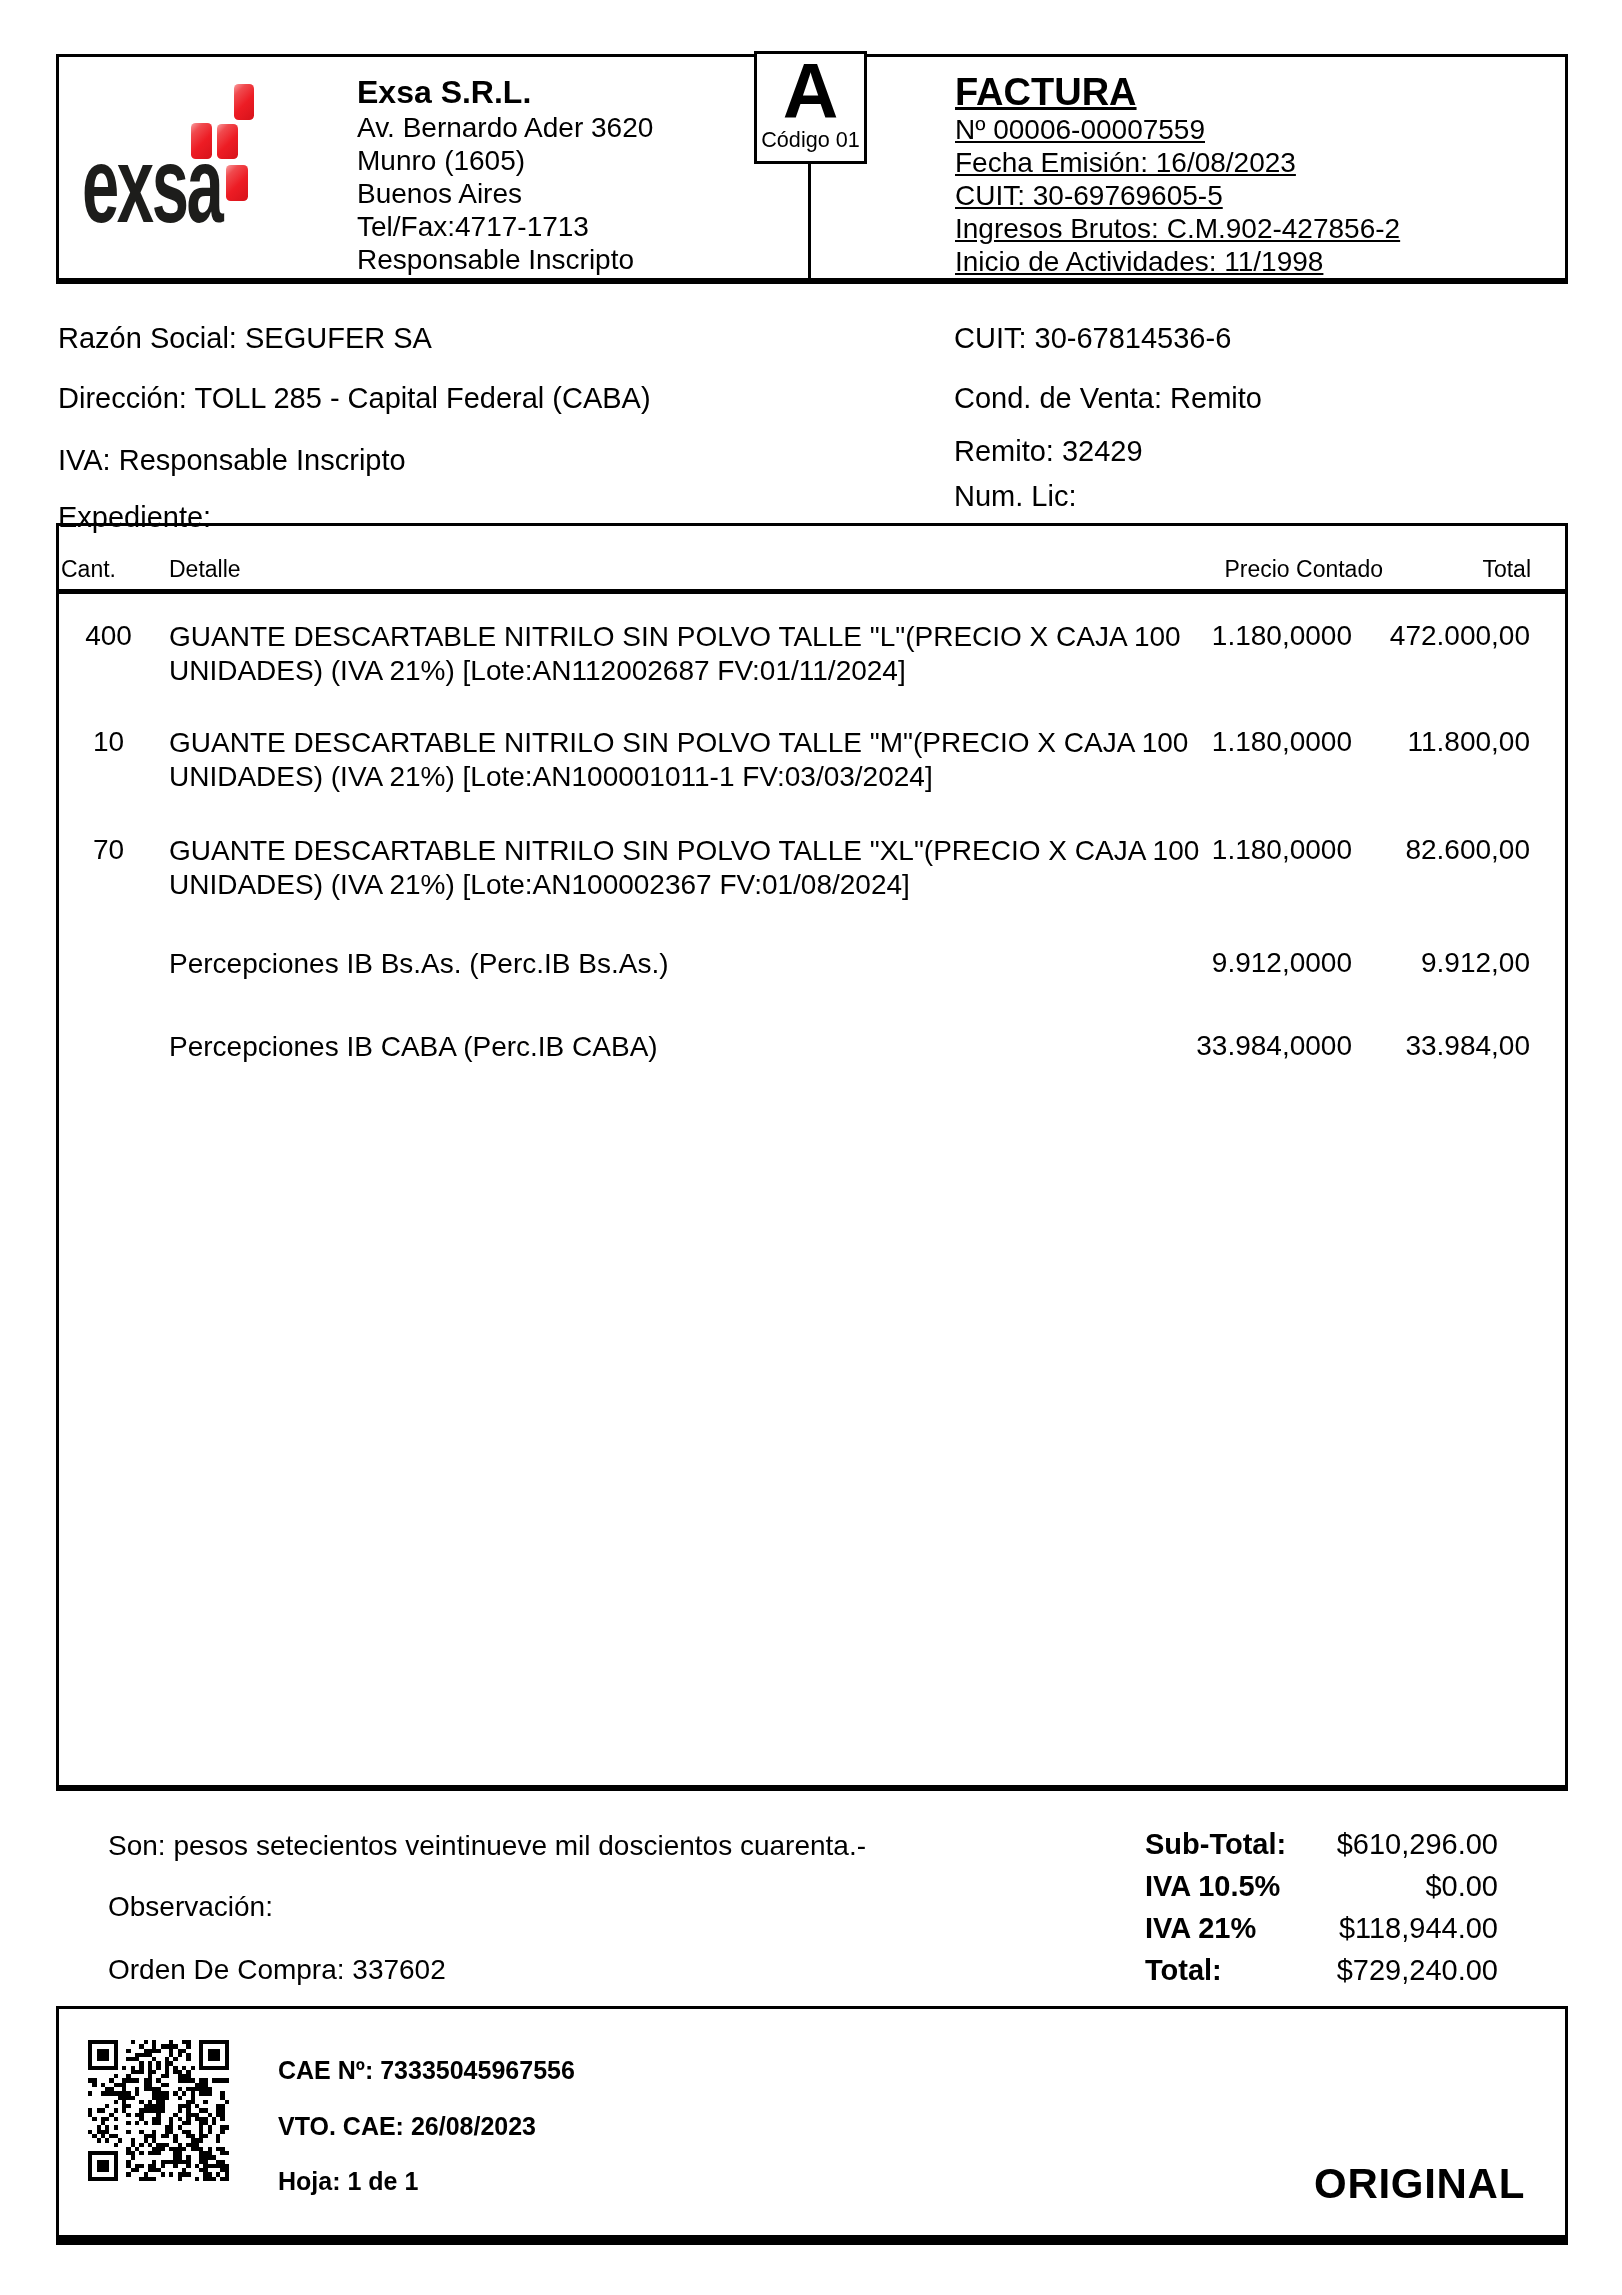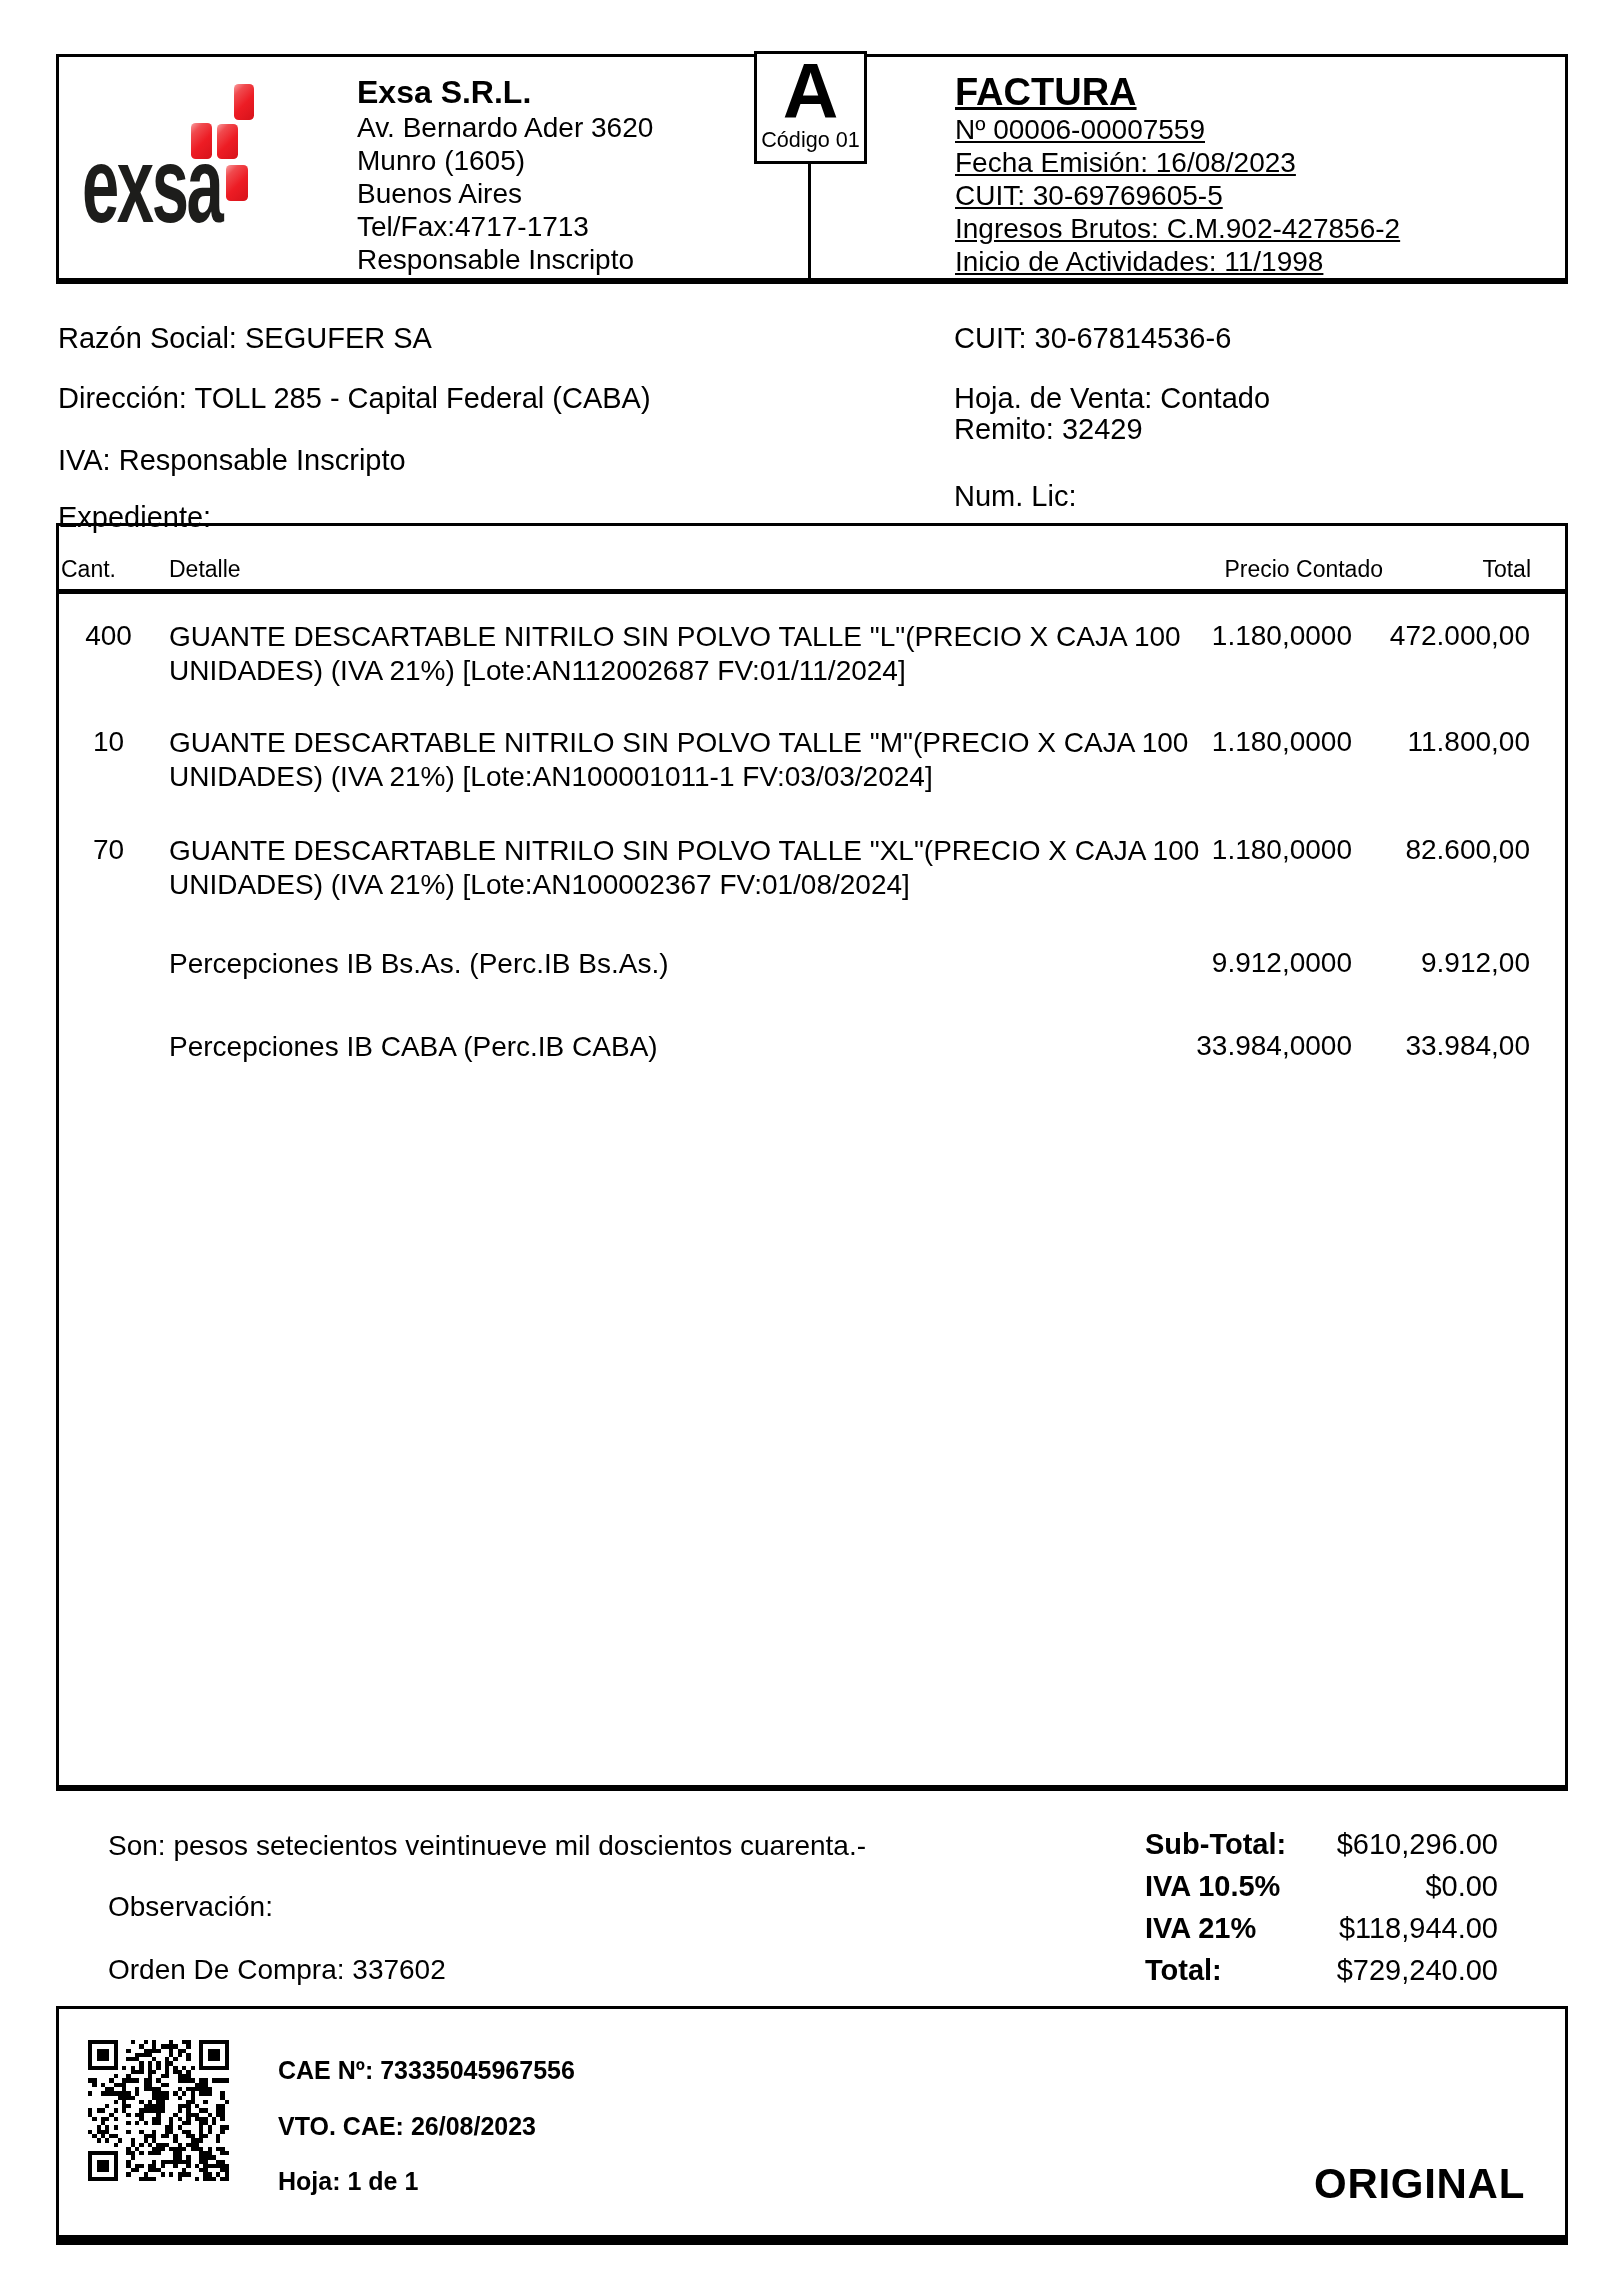--- a/index.html
+++ b/index.html
@@ -100,22 +100,22 @@
   <div class="line">CUIT: 30-69769605-5</div>
   <div class="line">Ingresos Brutos: C.M.902-427856-2</div>
   <div class="line">Inicio de Actividades: 11/1998</div>
 </div>
 
 <div class="t cust" style="left:58px;top:322px;">Razón Social: SEGUFER SA</div>
 <div class="t cust" style="left:58px;top:382px;">Dirección: TOLL 285 - Capital Federal (CABA)</div>
 <div class="t cust" style="left:58px;top:444px;">IVA: Responsable Inscripto</div>
 <div class="t cust" style="left:58px;top:501px;">Expediente:</div>
 <div class="t cust" style="left:954px;top:322px;">CUIT: 30-67814536-6</div>
-<div class="t cust" style="left:954px;top:382px;">Hoja. de Venta: Contado</div>
-<div class="t cust" style="left:954px;top:413px;">Remito: 32429</div>
+<div class="t cust" style="left:954px;top:382px;">Cond. de Venta: Remito</div>
+<div class="t cust" style="left:954px;top:435px;">Remito: 32429</div>
 <div class="t cust" style="left:954px;top:480px;">Num. Lic:</div>
 
 <div class="box" id="items-box"></div>
 <div>
   <span class="t th" style="left:61px;top:556px;">Cant.</span>
   <span class="t th" style="left:169px;top:556px;">Detalle</span>
   <span class="th h-unit" style="top:556px;">Precio Contado</span>
   <span class="th h-total" style="top:556px;">Total</span>
 </div>
 <div class="rule" id="items-rule"></div>

